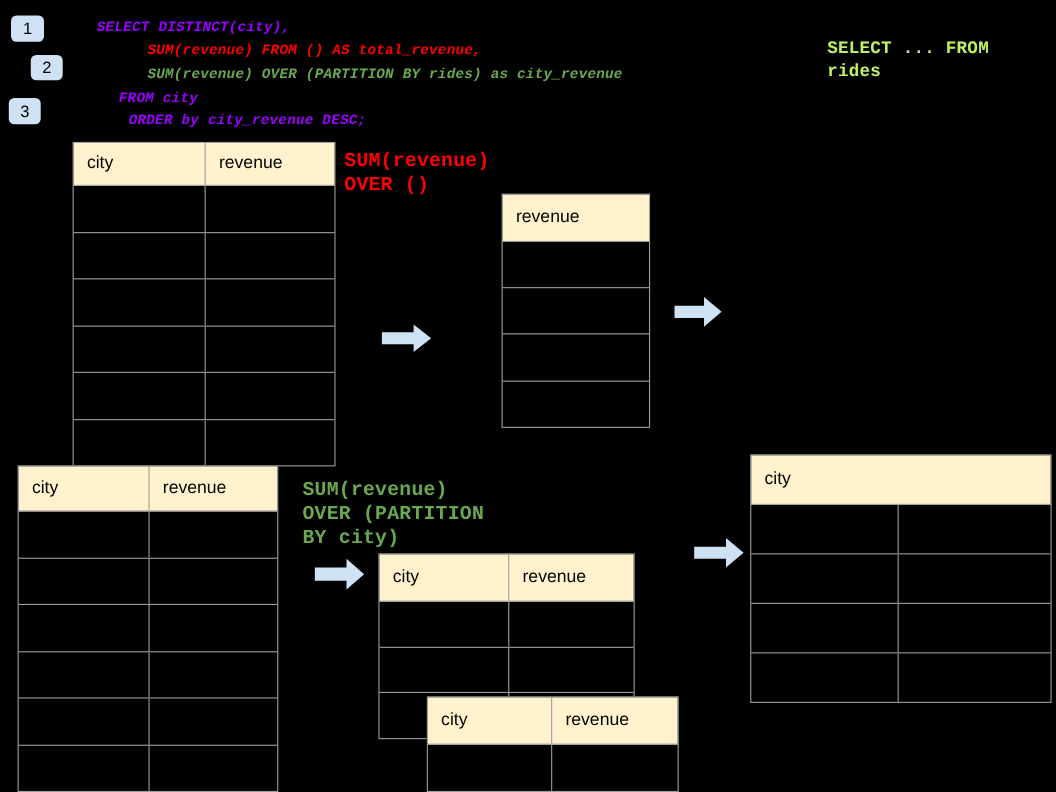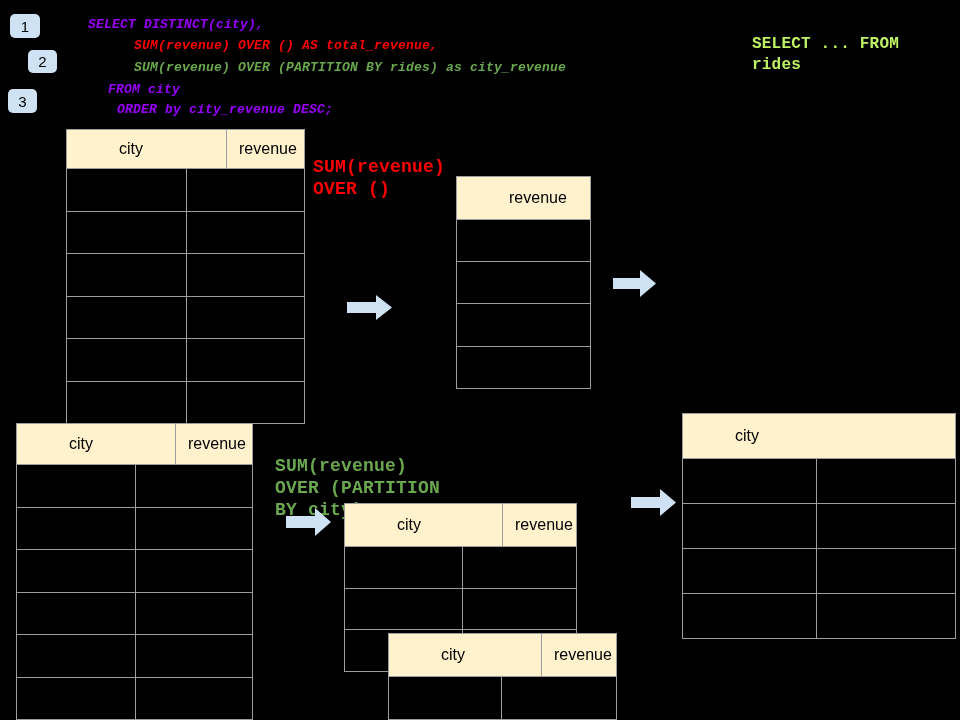--- a/index.html
+++ b/index.html
@@ -10,31 +10,31 @@
   }
   .code{
     position:absolute;
     font-family:"Liberation Mono","DejaVu Sans Mono",monospace;
     font-weight:bold;
     white-space:pre-line;
     letter-spacing:0.2px;
   }
   .code.main{font-size:13px;line-height:22px;font-style:italic;}
   .code.note{font-size:16px;line-height:21px;}
-  .code.label{font-size:18px;line-height:22px;margin-top:20px;}
+  .code.label{font-size:18px;line-height:22px;}
   .badge{
     position:absolute;border-radius:5px;
     display:flex;align-items:center;justify-content:center;
     font-size:15px;color:#000;
   }
   .tbl{
     position:absolute;box-sizing:border-box;
     border:1px solid #9e9e9e;background:#000;
   }
-  .thead{display:flex;height:var(--hh);border-bottom:1px solid #9e9e9e;padding-left:40px;}
+  .thead{display:flex;height:var(--hh);border-bottom:1px solid #9e9e9e;}
   .th{
     box-sizing:border-box;width:var(--c0);
     display:flex;align-items:center;padding-left:12px;
     font-size:16px;color:#000;border-right:1px solid #9e9e9e;
     overflow:hidden;white-space:nowrap;
   }
   .th:last-child{flex:1;border-right:none;}
   .trow{display:flex;height:var(--rh);border-bottom:1px solid #9e9e9e;}
   .trow:last-child{border-bottom:none;}
   .td{box-sizing:border-box;width:var(--c0);border-right:1px solid #9e9e9e;}
@@ -43,21 +43,21 @@
 </style>
 </head>
 <body>
 
 <div class="badge" style="left: 10px; top: 14px; width: 30px; height: 24px; background: rgb(207, 226, 243);">1</div>
 <div class="badge" style="left: 28px; top: 50px; width: 29px; height: 23px; background: rgb(207, 226, 243);">2</div>
 <div class="badge" style="left: 8px; top: 89px; width: 29px; height: 24px; background: rgb(207, 226, 243);">3</div>
 
 <div>
   <div class="code main" style="left: 88px; top: 14px; color: rgb(153, 0, 255);">SELECT DISTINCT(city),</div>
-  <div class="code main" style="left: 134px; top: 35px; color: rgb(255, 0, 0);">SUM(revenue) OVER () AS total_revenue,</div>
+  <div class="code main" style="left: 134px; top: 35px; color: rgb(255, 0, 0);">SUM(revenue) FROM () AS total_revenue,</div>
   <div class="code main" style="left: 134px; top: 57px; color: rgb(106, 168, 79);">SUM(revenue) OVER (PARTITION BY rides) as city_revenue</div>
   <div class="code main" style="left: 108px; top: 79px; color: rgb(153, 0, 255);">FROM city</div>
   <div class="code main" style="left: 117px; top: 99px; color: rgb(153, 0, 255);">ORDER by city_revenue DESC;</div>
 </div>
 
 <div class="code note" style="left: 752px; top: 34px; color: #bef264;">SELECT ... FROM
 rides</div>
 
 <div class="code label" style="left: 313px; top: 136px; color: rgb(255, 0, 0);">SUM(revenue)
 OVER ()</div>

